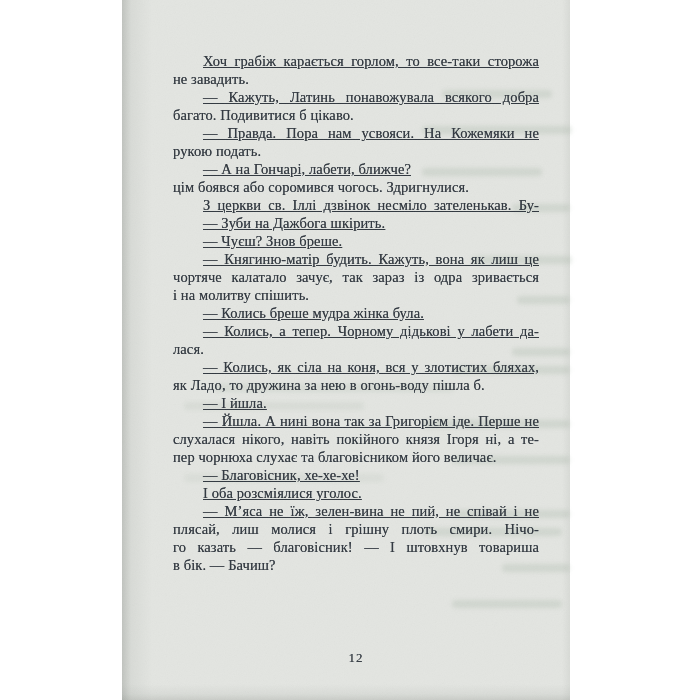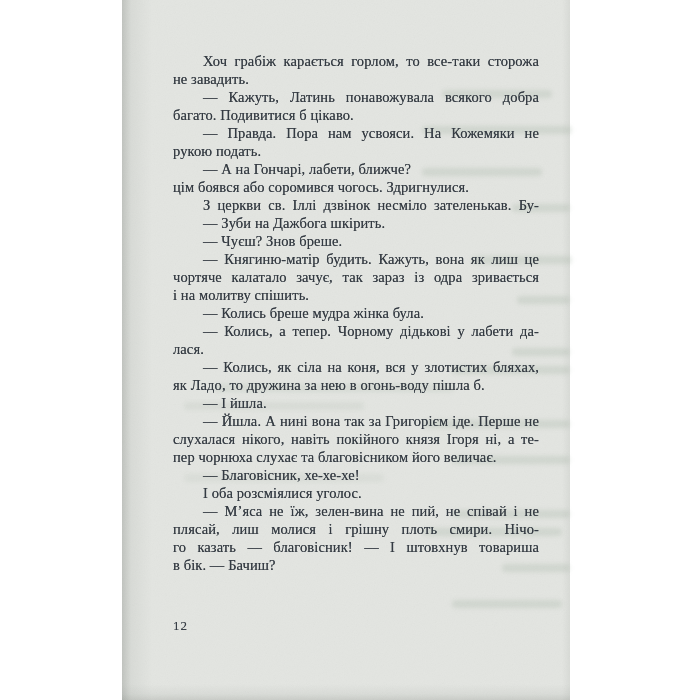--- a/index.html
+++ b/index.html
@@ -29,26 +29,26 @@
     line-height: 18px;
     font-size: 14.5px;
     letter-spacing: 0.1px;
     color: #30373f;
     text-align: justify;
     text-align-last: justify;
     overflow: hidden;
     text-shadow: 0 0 0.5px rgba(48,55,63,0.75);
   }
   .line.last { text-align: right; text-align-last: left; }
-  .line.indent { text-indent: 30px; }
+  .line.indent { text-indent: 30px; text-decoration: underline; }
   .page-number {
     position: absolute;
-    left: 51px; top: 618px;
+    left: 51px; top: 650px;
     width: 366px;
-    text-align: left;
+    text-align: center;
     font-size: 13px;
     letter-spacing: 1px;
     color: #343b43;
     text-shadow: 0 0 0.5px rgba(48,55,63,0.7);
   }
   .bm {
     position: absolute;
     height: 8px;
     border-radius: 4px;
     background: rgba(146,164,146,0.22);

